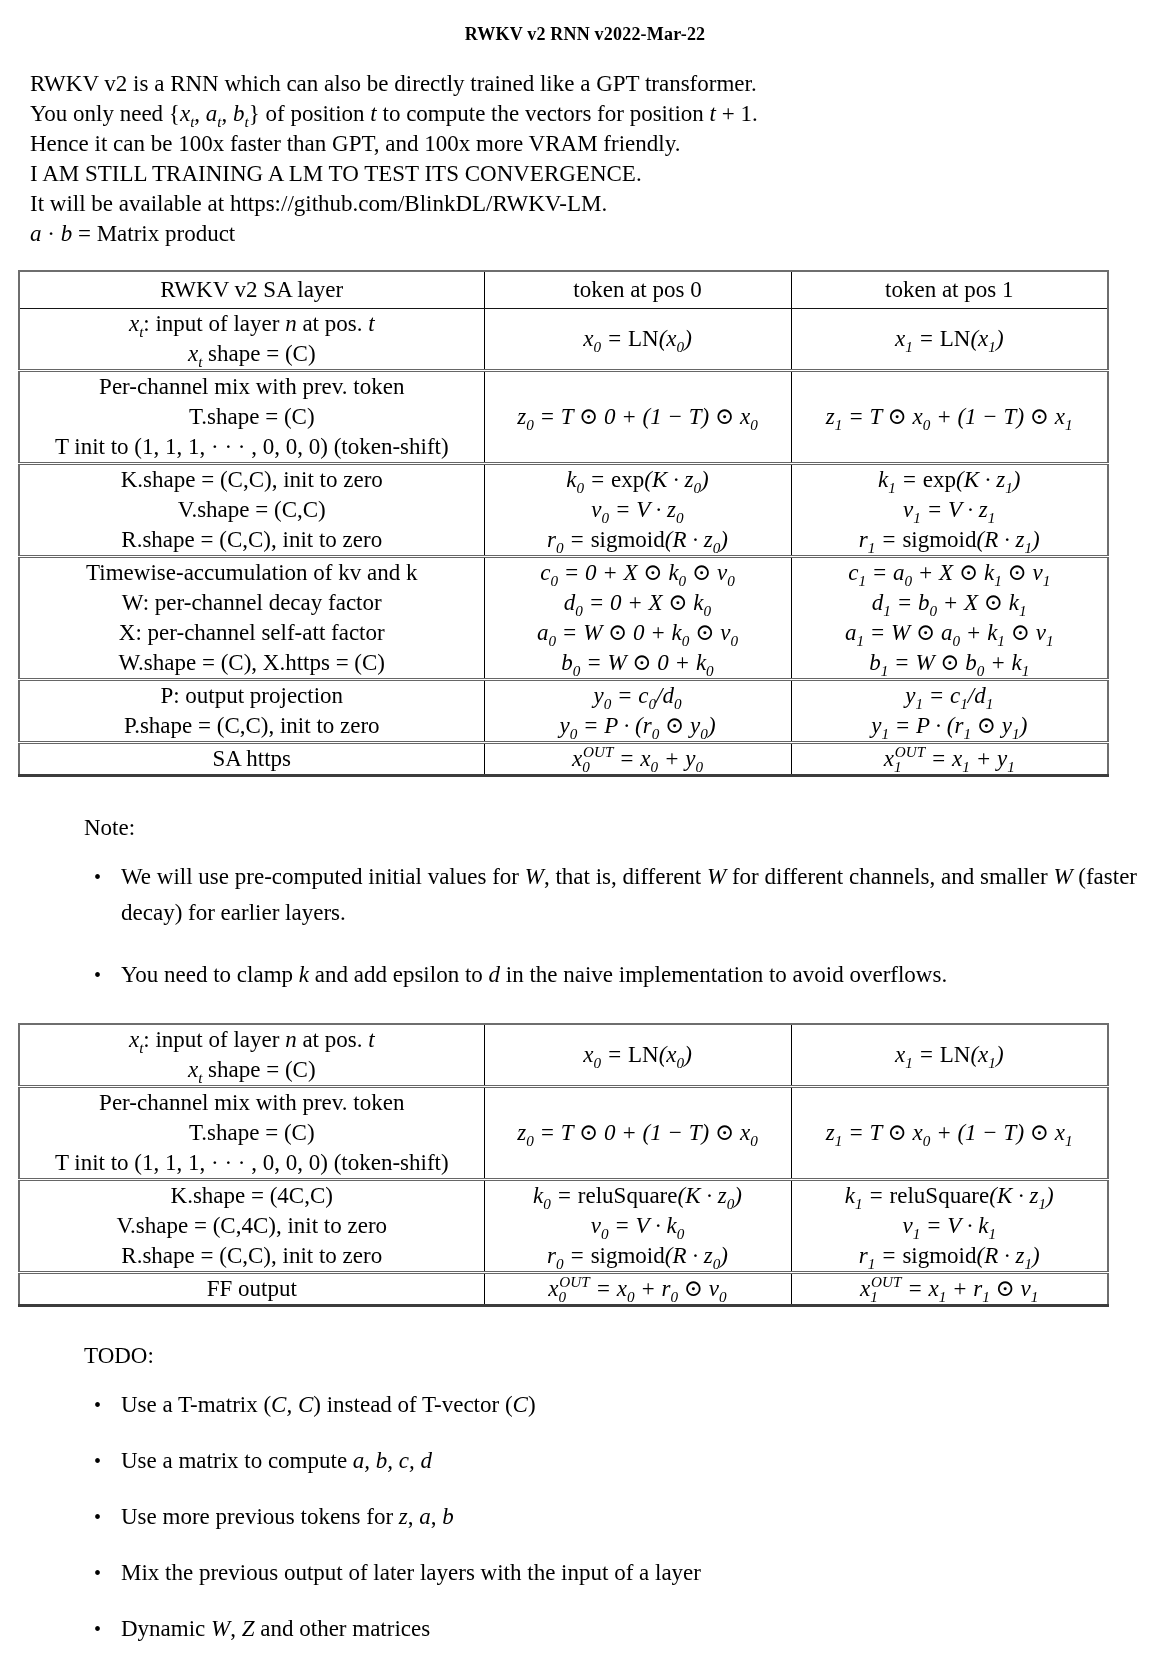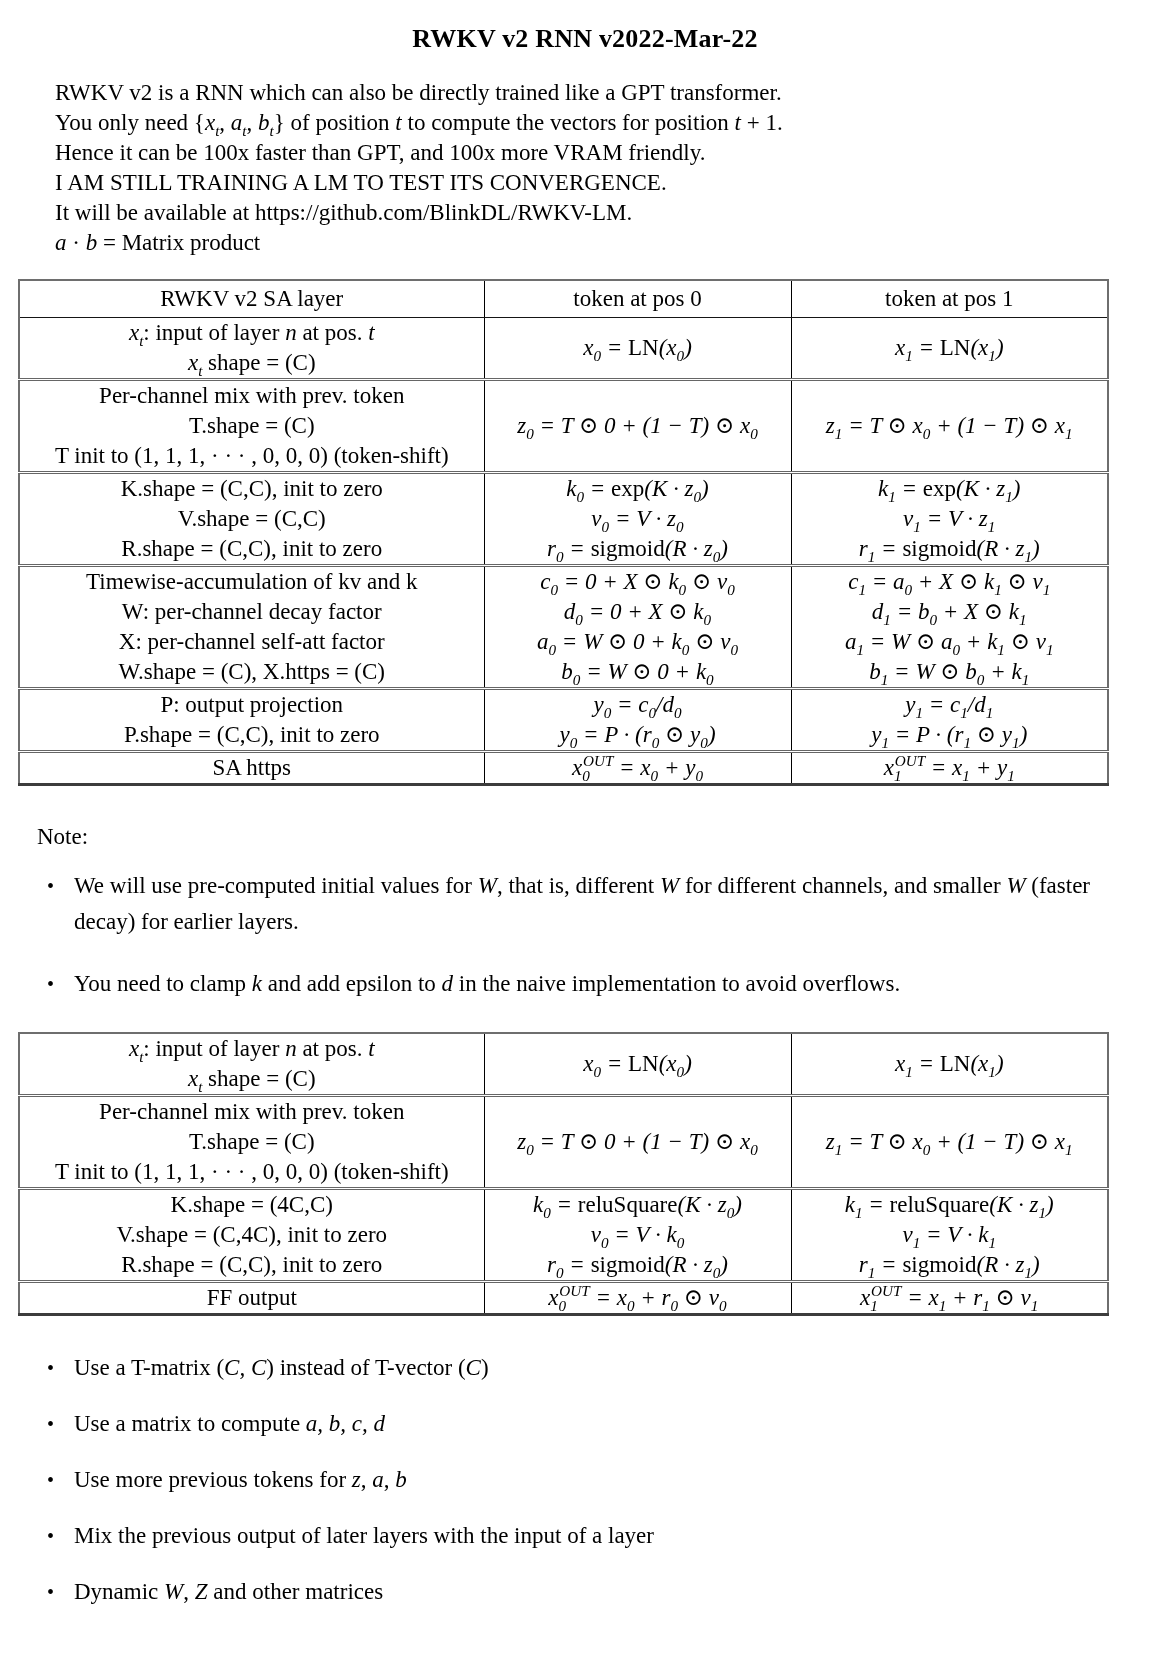--- a/index.html
+++ b/index.html
@@ -1,35 +1,35 @@
 <!DOCTYPE html>
 <html><head>
 <meta charset="utf-8">
 <style>
   html,body{margin:0;padding:0;background:#fff;}
   body{color:#000;font-family:"Liberation Serif","DejaVu Serif",serif;font-size:23px;}
   .page{position:relative;width:1170px;height:1674px;overflow:hidden;background:#ffffff;}
-  .title{padding-top:24px;text-align:center;font-size:26px;font-weight:bold;letter-spacing:.2px;}
-  .intro{margin:24px 0 0 55px;line-height:30px;}
+  .title{padding-top:24px;text-align:center;font-size:18px;font-weight:bold;letter-spacing:.2px;}
+  .intro{margin:24px 0 0 30px;line-height:30px;}
   .intro .iline{white-space:nowrap;}
 
   table.sheet{border-collapse:collapse;table-layout:fixed;width:1089px;margin-left:18px;
               border:2px solid #6e6e6e;border-bottom:3px solid #3c3c3c;}
   .t1{margin-top:21px;}
   .t2{margin-top:30px;}
   th,td{border-left:1px solid #000;border-right:1px solid #000;text-align:center;
         padding:0 6px;line-height:30px;font-weight:normal;vertical-align:middle;}
   tr.hdr th{border-bottom:1px solid #151515;padding:3px 6px;}
   tr.datarow + tr.datarow td{border-top:3px double #666;}
   td.math{font-style:italic;}
   .rm{font-style:normal;}
   sub,sup{font-size:66%;line-height:0;}
   sub + sup{margin-left:-0.45em;}
 
-  .section{margin-left:37px;}
+  .section{margin-left:84px;}
   .note-sec{margin-top:36px;}
   .todo-sec{margin-top:34px;}
   .seclabel{line-height:30px;}
   ul.blist{list-style:none;margin:16px 0 0 0;padding:0;width:1065px;}
   ul.blist li{position:relative;padding-left:37px;line-height:36px;}
   ul.blist li::before{content:"\2022";position:absolute;left:10px;top:0;font-size:20px;}
   ul.note-list li{margin-bottom:26px;}
   ul.todo-list li{margin-bottom:20px;}
 </style>
 </head>
@@ -215,20 +215,21 @@
             <div class="ln">x<sub>0</sub><sup>OUT</sup> = x<sub>0</sub> + r<sub>0</sub> ⊙ v<sub>0</sub></div>
           </td>
           <td class="math">
             <div class="ln">x<sub>1</sub><sup>OUT</sup> = x<sub>1</sub> + r<sub>1</sub> ⊙ v<sub>1</sub></div>
           </td>
         </tr>
       </tbody>
   </table>
 
   <div class="section todo-sec">
+    <div class="seclabel">TODO:</div>
     <ul class="blist todo-list">
       <li><span>Use a T-matrix (<i>C, C</i>) instead of T-vector (<i>C</i>)</span></li>
       <li><span>Use a matrix to compute <i>a, b, c, d</i></span></li>
       <li><span>Use more previous tokens for <i>z</i>, <i>a</i>, <i>b</i></span></li>
       <li><span>Mix the previous output of later layers with the input of a layer</span></li>
       <li><span>Dynamic <i>W</i>, <i>Z</i> and other matrices</span></li>
     </ul>
   </div>
 
 </div>

